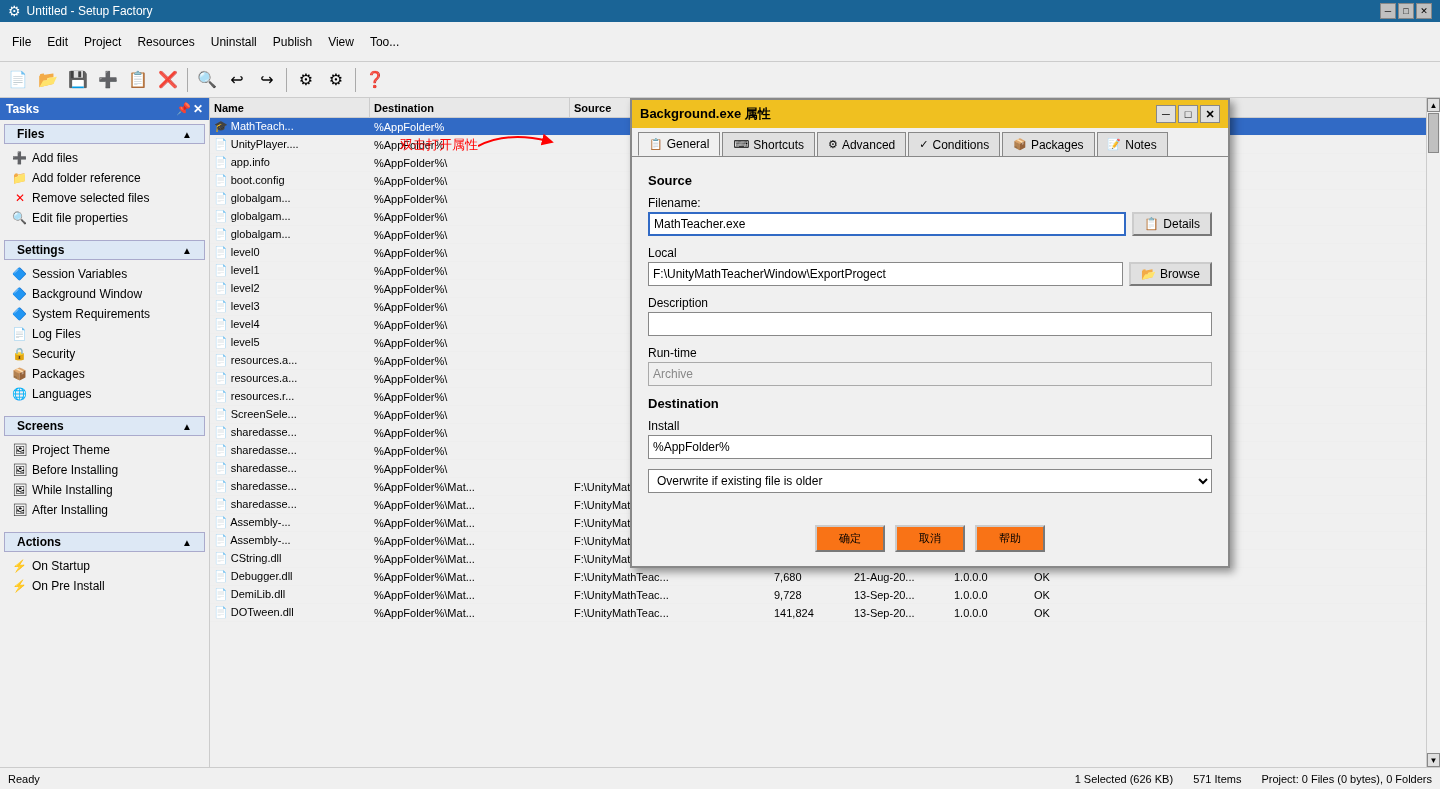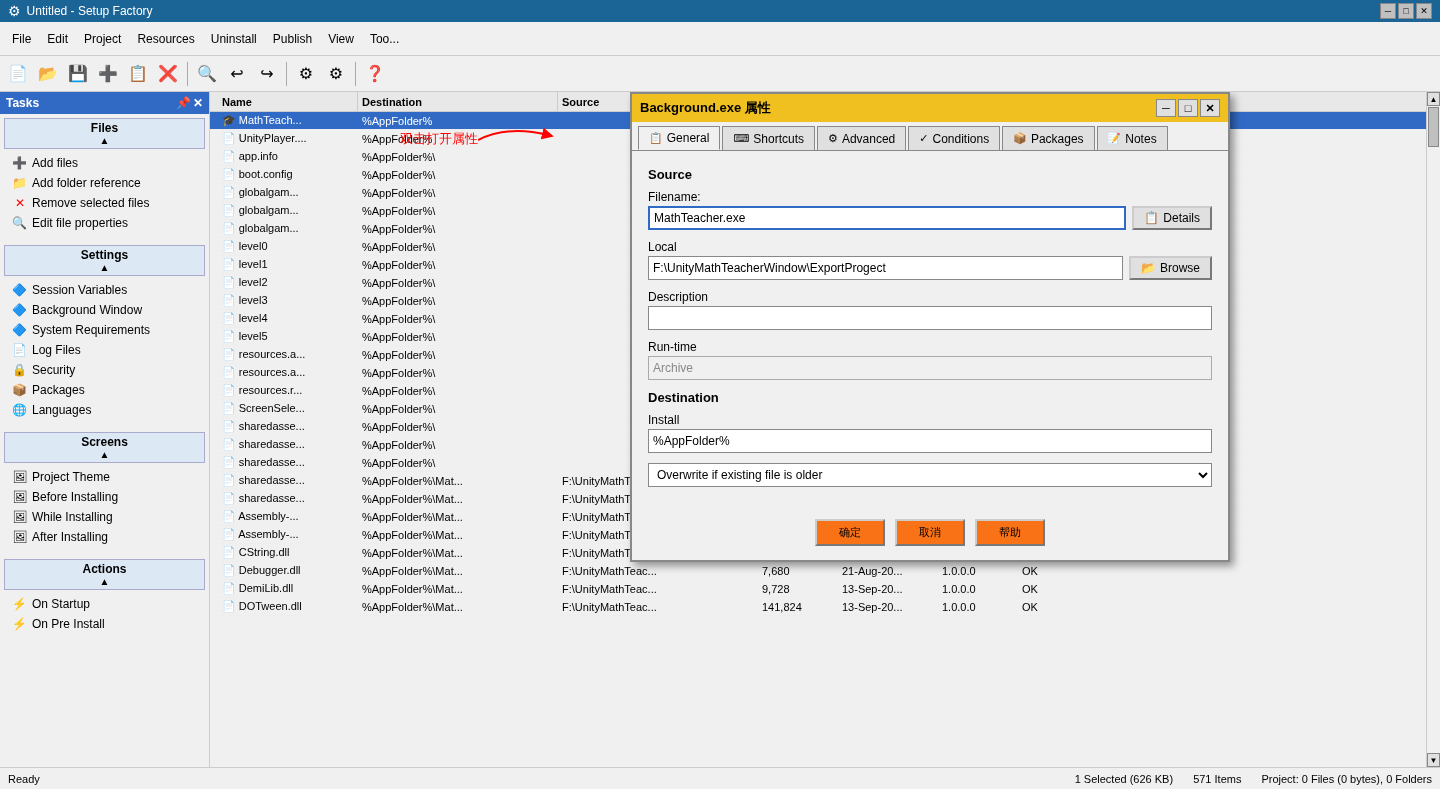--- a/index.html
+++ b/index.html
@@ -8,52 +8,52 @@
     
     .main-window { width: 1440px; height: 789px; background: #f0f0f0; display: flex; flex-direction: column; position: relative; }
 
     
     .title-bar { background: #1a6496; color: white; height: 22px; display: flex; align-items: center; padding: 0 8px; font-size: 12px; }
     .title-bar-text { flex: 1; }
     .title-bar-controls { display: flex; gap: 2px; }
     .title-bar-btn { width: 16px; height: 16px; background: #c0c0c0; border: 1px solid #888; font-size: 9px; display: flex; align-items: center; justify-content: center; cursor: pointer; color: #000; }
 
     
-    .menu-bar { background: #f0f0f0; height: 34px; display: flex; align-items: center; padding: 0 4px; border-bottom: 1px solid #ccc; }
+    .menu-bar { background: #f0f0f0; height: 40px; display: flex; align-items: center; padding: 0 4px; border-bottom: 1px solid #ccc; }
     .menu-item { padding: 2px 8px; cursor: pointer; font-size: 12px; }
 
     
     .toolbar { background: #f0f0f0; height: 36px; display: flex; align-items: center; padding: 2px 4px; border-bottom: 1px solid #ccc; gap: 2px; }
     .toolbar-btn { width: 28px; height: 28px; background: #f0f0f0; border: 1px solid transparent; display: flex; align-items: center; justify-content: center; cursor: pointer; font-size: 16px; }
     .toolbar-sep { width: 1px; height: 24px; background: #aaa; margin: 0 3px; }
 
     
     .content-area { display: flex; flex: 1; overflow: hidden; }
 
     
     .left-panel { width: 210px; background: #f0f0f0; border-right: 1px solid #ccc; display: flex; flex-direction: column; overflow: hidden; }
     .left-panel-header { background: #316ac5; color: white; height: 22px; display: flex; align-items: center; padding: 0 6px; font-weight: bold; font-size: 12px; }
     .left-panel-header-controls { margin-left: auto; display: flex; gap: 2px; }
     .left-panel-header-btn { color: white; cursor: pointer; font-size: 12px; }
 
     .tasks-content { flex: 1; overflow-y: auto; padding: 4px; }
 
     .task-section { margin-bottom: 8px; }
-    .task-section-header { background: #dde8f5; border: 1px solid #aac; padding: 2px 12px; font-weight: bold; display: flex; align-items: center; justify-content: space-between; cursor: pointer; flex-direction: column; }
+    .task-section-header { background: #dde8f5; border: 1px solid #aac; padding: 2px 12px; font-weight: bold; display: flex; align-items: center; justify-content: space-between; cursor: pointer; }
     .task-section-header .arrow { font-size: 10px; }
     .task-section-items { padding: 4px 0; }
     .task-item { display: flex; align-items: center; gap: 4px; padding: 2px 8px; cursor: pointer; }
     .task-item-icon { width: 16px; height: 16px; display: flex; align-items: center; justify-content: center; font-size: 12px; }
     .task-item-text { font-size: 12px; }
 
     
     .right-area { flex: 1; display: flex; flex-direction: column; overflow: hidden; position: relative; }
     .file-list-header { display: flex; background: #e8e8e8; border-bottom: 1px solid #ccc; height: 20px; align-items: center; }
     .file-col-header { padding: 0 4px; font-size: 11px; border-right: 1px solid #ccc; height: 100%; display: flex; align-items: center; font-weight: bold; cursor: pointer; }
-    .file-col-name { width: 140px; margin-left: 8px; }
+    .file-col-name { width: 160px; }
     .file-col-dest { width: 200px; }
     .file-col-source { width: 200px; }
     .file-col-size { width: 80px; }
     .file-col-date { width: 100px; }
     .file-col-ver { width: 80px; }
     .file-col-status { width: 60px; }
 
     .file-list-body { flex: 1; overflow-y: auto; overflow-x: hidden; }
     .file-row { display: flex; align-items: center; height: 18px; border-bottom: 1px solid #eee; }
     .file-row.selected { background: #316ac5; color: white; }

